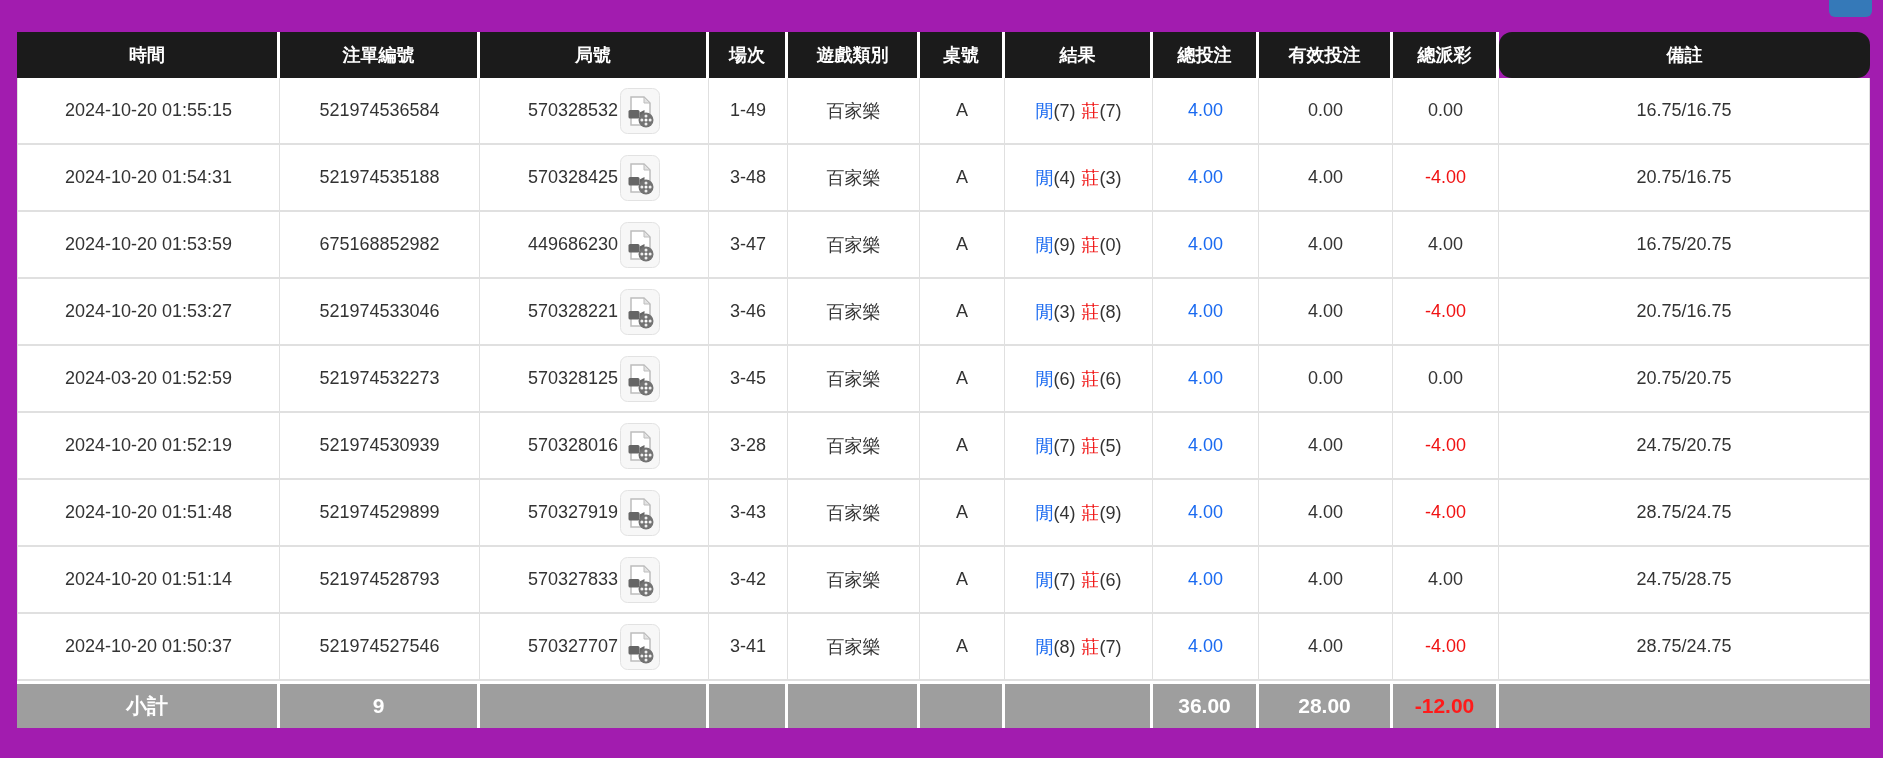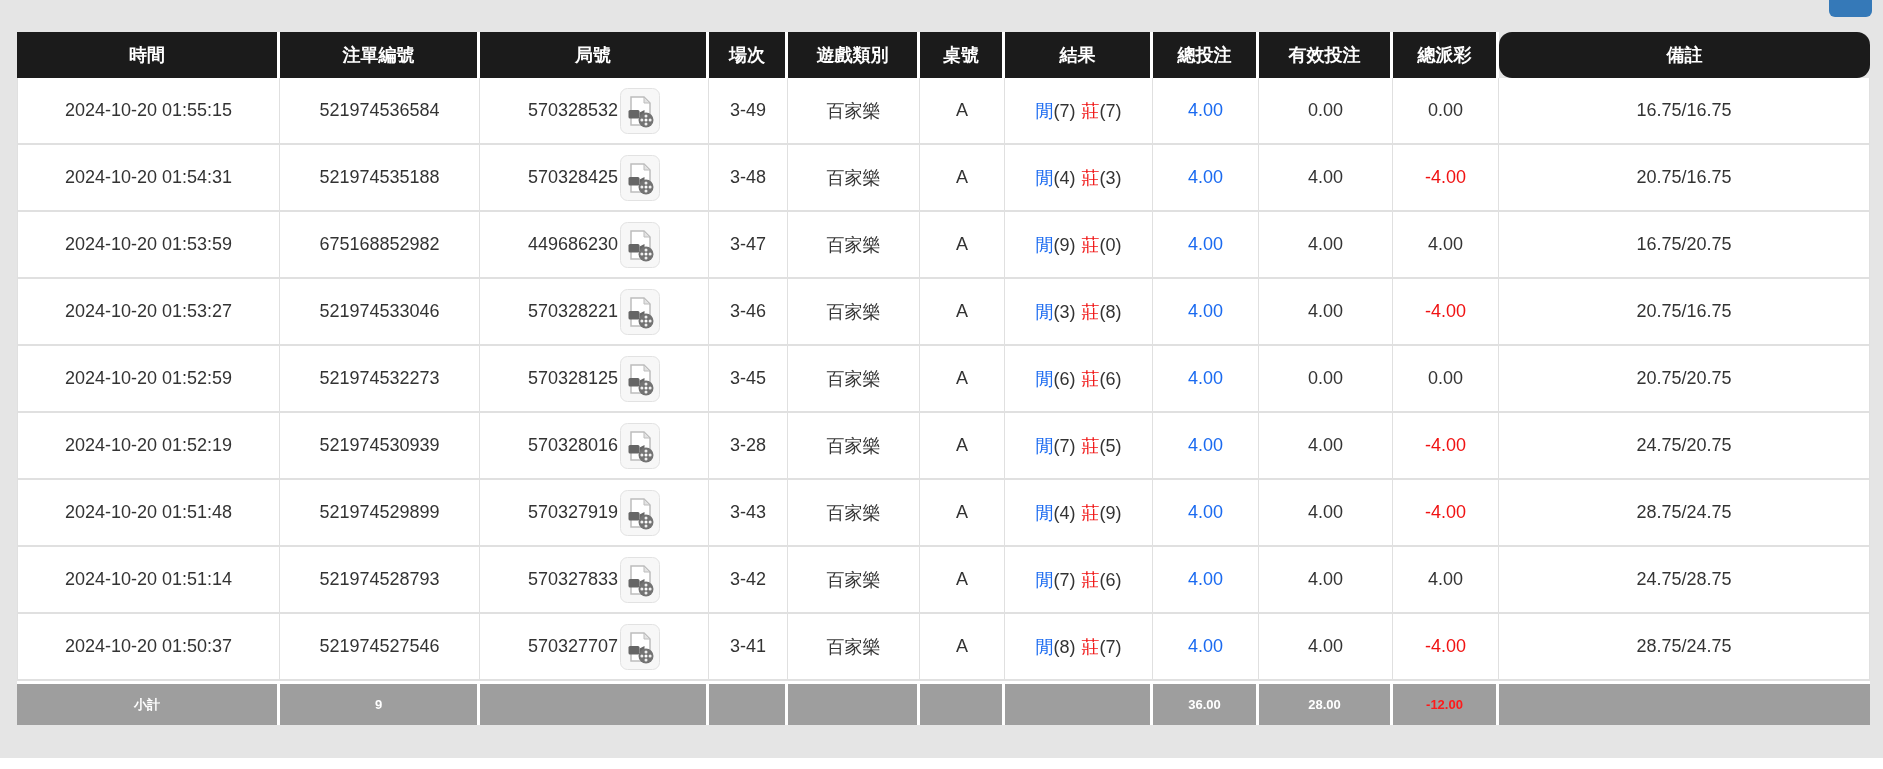--- a/index.html
+++ b/index.html
@@ -10,21 +10,21 @@
     --sum-neg-red:#ff1a1a;
     --row-border:#e0e0e0;
     --top-blue:#3579b8;
   }
   *{box-sizing:border-box;}
   html,body{margin:0;padding:0;}
   body{
     width:1883px;height:769px;overflow:hidden;background:#fff;
     font-family:"Liberation Sans", sans-serif;
   }
-  .page{position:relative;width:1883px;height:758px;background:#e5e5e5;}
+  .page{position:relative;width:1883px;height:758px;background:#a21caf;}
 
   
   .top-btn{
     position:absolute;top:-13px;right:11px;width:43px;height:30px;
     background:var(--top-blue);border:none;border-radius:6px;cursor:pointer;padding:0;
   }
   .top-btn::after{
     content:"";position:absolute;top:2px;left:50%;transform:translateX(-50%);
     width:10px;height:3px;background:#a8d4f0;border-radius:1px;
   }
@@ -48,21 +48,21 @@
 
   .round-no{vertical-align:middle;margin-right:2px;}
   .video-btn{display:inline-block;vertical-align:middle;width:40px;height:46px;cursor:pointer;line-height:0;}
 
   .r-player{color:var(--accent-blue);}
   .r-banker{color:var(--neg-red);margin-left:6px;}
   .bet-link{color:var(--accent-blue);text-decoration:none;cursor:pointer;}
   td.neg, .js-neg-check.neg{color:var(--neg-red);}
 
   tr.summary td{
-    background:var(--summary-bg);color:#fff;font-weight:bold;font-size:13px;
+    background:var(--summary-bg);color:#fff;font-weight:bold;font-size:21px;
     height:44px;text-align:center;padding:8px;
     border-right:3px solid #fff;border-top:3px solid #fff;
   }
   tr.summary td:last-child{border-right:none;}
   tr.summary td.js-neg-check.neg{color:var(--sum-neg-red);}
 </style>
 </head>
 <body>
 
 <div class="page">
@@ -110,21 +110,21 @@
         <rect x="8.5" y="22" width="11" height="8.5" rx="1.5" fill="#666666"></rect>
         <path d="M19.5 24.5 l5 -2.6 v8.7 l-5 -2.6 z" fill="#666666"></path>
         <circle cx="26" cy="32" r="7.5" fill="#737373"></circle>
         <circle cx="26" cy="32" r="1.5" fill="#ffffff"></circle>
         <circle cx="26" cy="27.9" r="1.5" fill="#efefef"></circle>
         <circle cx="26" cy="36.1" r="1.5" fill="#efefef"></circle>
         <circle cx="21.9" cy="32" r="1.5" fill="#efefef"></circle>
         <circle cx="30.1" cy="32" r="1.5" fill="#efefef"></circle>
       </svg></span>
     </td>
-    <td>3-49</td>
+    <td>1-49</td>
     <td>百家樂</td>
     <td>A</td>
     <td>
       <span class="r-player">閒</span><span>(7)</span><span class="r-banker">莊</span><span>(7)</span>
     </td>
     <td><a class="bet-link">4.00</a></td>
     <td>0.00</td>
     <td class="js-neg-check">0.00</td>
     <td>16.75/16.75</td>
   </tr>
@@ -209,21 +209,21 @@
     <td>A</td>
     <td>
       <span class="r-player">閒</span><span>(3)</span><span class="r-banker">莊</span><span>(8)</span>
     </td>
     <td><a class="bet-link">4.00</a></td>
     <td>4.00</td>
     <td class="js-neg-check neg">-4.00</td>
     <td>20.75/16.75</td>
   </tr>
         <tr class="data-row">
-    <td>2024-10-20 01:52:59</td>
+    <td>2024-03-20 01:52:59</td>
     <td>521974532273</td>
     <td>
       <span class="round-no">570328125</span><span class="video-btn"><svg width="40" height="46" viewBox="0 0 40 46" xmlns="http://www.w3.org/2000/svg">
         <rect x="0.5" y="0.5" width="39" height="45" rx="7" fill="#f7f7f7" stroke="#e2e2e2"></rect>
         <path d="M11 9 h13 l6 6 v22 h-19 z" fill="#ffffff" stroke="#bdbdbd" stroke-width="1.5"></path>
         <path d="M24 9 l6 6 h-6 z" fill="#e3e3e3" stroke="#bdbdbd"></path>
         <rect x="8.5" y="22" width="11" height="8.5" rx="1.5" fill="#666666"></rect>
         <path d="M19.5 24.5 l5 -2.6 v8.7 l-5 -2.6 z" fill="#666666"></path>
         <circle cx="26" cy="32" r="7.5" fill="#737373"></circle>
         <circle cx="26" cy="32" r="1.5" fill="#ffffff"></circle>

